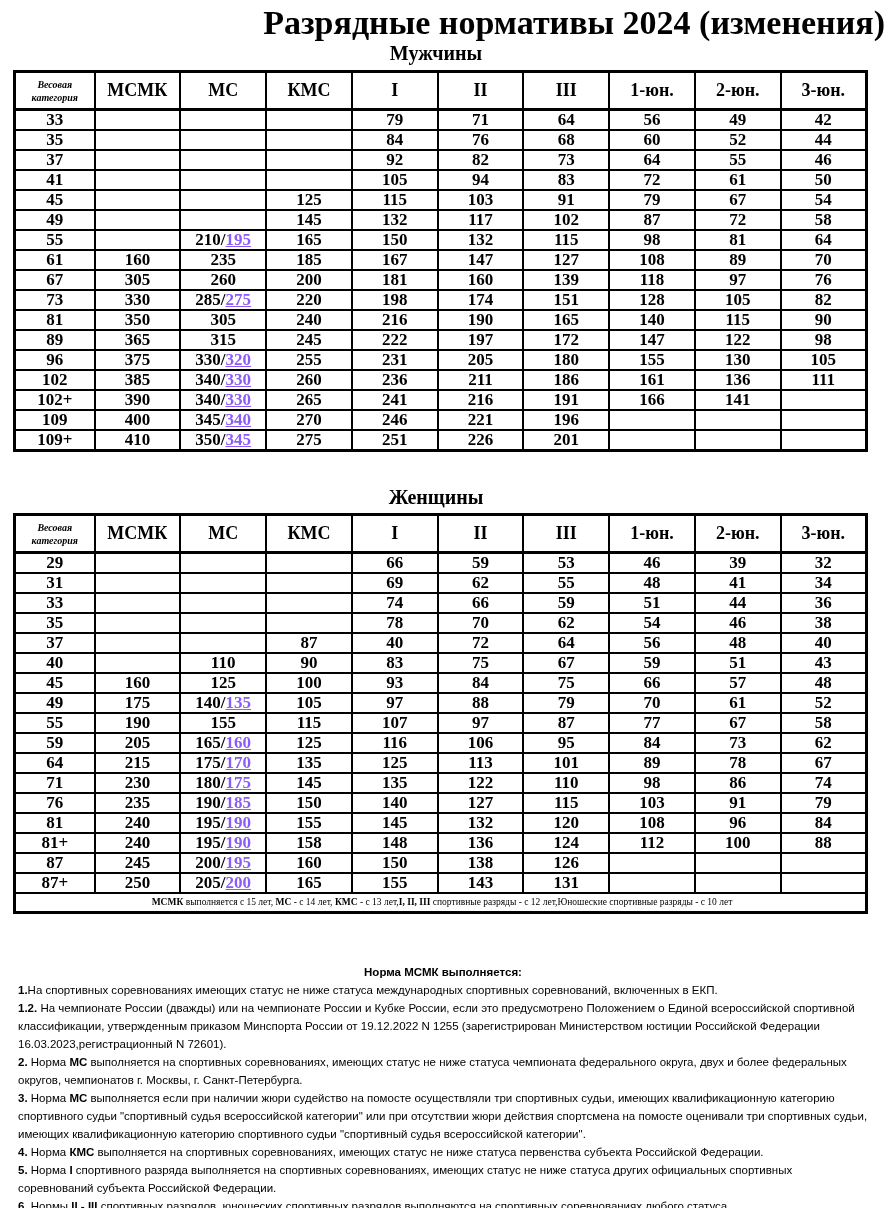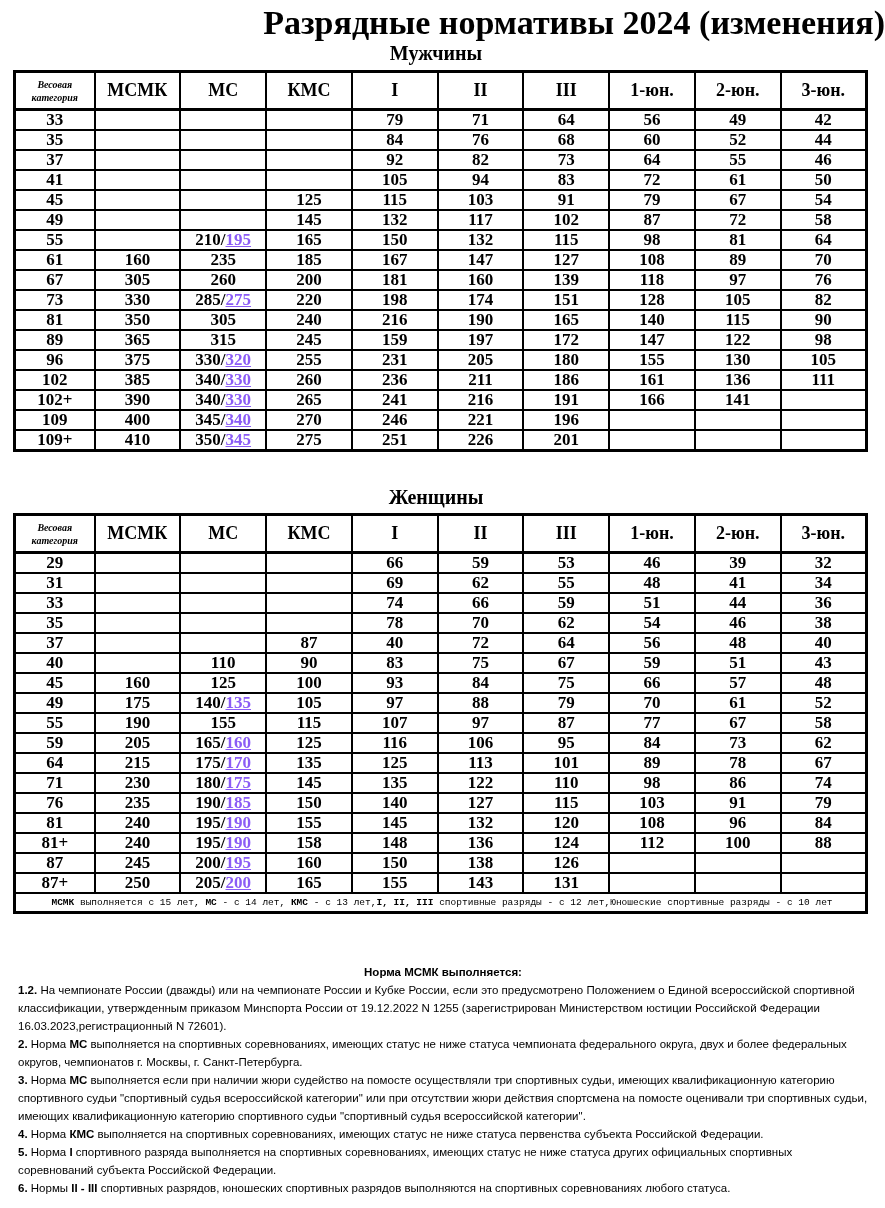--- a/index.html
+++ b/index.html
@@ -10,21 +10,21 @@
     font-family: "Liberation Serif", serif; font-weight: bold; font-size: 20px; }
   table.norm { position: absolute; left: 13px; width: 855px; border-collapse: collapse;
     font-family: "Liberation Serif", serif; font-weight: bold; table-layout: fixed; }
   table.norm th, table.norm td { border: 2px solid #000; text-align: center; padding: 0; }
   table.norm { border: 3px solid #000; }
   table.norm th { font-size: 18px; height: 35px; border-bottom: 3px solid #000; }
   table.norm th.wc { font-size: 10px; line-height: 13px; font-style: italic; }
   table.norm td { font-size: 17px; height: 18px; line-height: 18px; }
   table.norm col.c0 { width: 80px; }
   .red { color: #8b5cf6; text-decoration: underline; }
-  td.note { text-align: left; font-family: Liberation Mono, monospace; font-weight: normal;
+  td.note { text-align: left; font-family: Liberation Serif, serif; font-weight: normal;
     font-size: 9.5px !important; padding-left: 3px !important; height: 17px !important; line-height: 17px !important; }
   td.note b { font-weight: bold; }
   .rules { position: absolute; left: 18px; top: 963px; width: 850px; font-family: Liberation Sans, sans-serif;
     font-size: 11.5px; line-height: 18px; }
   .rules .rhead { text-align: center; font-weight: bold; margin-bottom: 0px; }
   .rules p { margin: 0; }
   .rules b { font-weight: bold; }
 </style>
 </head>
 <body>
@@ -191,21 +191,21 @@
         <td><span>165</span></td>
         <td><span>140</span></td>
         <td><span>115</span></td>
         <td><span>90</span></td>
       </tr>
       <tr>
         <td><span>89</span></td>
         <td><span>365</span></td>
         <td><span>315</span><span class="red"></span></td>
         <td><span>245</span></td>
-        <td><span>159</span></td>
+        <td><span>222</span></td>
         <td><span>197</span></td>
         <td><span>172</span></td>
         <td><span>147</span></td>
         <td><span>122</span></td>
         <td><span>98</span></td>
       </tr>
       <tr>
         <td><span>96</span></td>
         <td><span>375</span></td>
         <td><span>330/</span><span class="red">320</span></td>
@@ -506,20 +506,21 @@
   <tfoot>
     <tr>
       <td class="note" colspan="10"><b>МСМК</b><span> выполняется с 15 лет, </span><b>МС</b><span> - с 14 лет, </span><b>КМС</b><span> - с 13 лет,</span><b>I, II, III</b><span> спортивные разряды - с 12 лет,Юношеские спортивные разряды - с 10 лет</span></td>
     </tr>
   </tfoot>
 </table>
 
 <div class="rules">
   <p class="rhead">Норма МСМК выполняется:</p>
   <div id="rules-list">
+      <p><b>1.</b><span>На спортивных соревнованиях имеющих статус не ниже статуса международных спортивных соревнований, включенных в ЕКП.</span></p>
       <p><b>1.2.</b><span> На чемпионате России (дважды) или на чемпионате России и Кубке России, если это предусмотрено Положением о Единой всероссийской спортивной классификации, утвержденным приказом Минспорта России от 19.12.2022 N 1255 (зарегистрирован Министерством юстиции Российской Федерации 16.03.2023,регистрационный N 72601).</span></p>
       <p><b>2.</b><span> Норма </span><b>МС</b><span> выполняется на спортивных соревнованиях, имеющих статус не ниже статуса чемпионата федерального округа, двух и более федеральных округов, чемпионатов г. Москвы, г. Санкт-Петербурга.</span></p>
       <p><b>3.</b><span> Норма </span><b>МС</b><span> выполняется если при наличии жюри судейство на помосте осуществляли три спортивных судьи, имеющих квалификационную категорию спортивного судьи "спортивный судья всероссийской категории" или при отсутствии жюри действия спортсмена на помосте оценивали три спортивных судьи, имеющих квалификационную категорию спортивного судьи "спортивный судья всероссийской категории".</span></p>
       <p><b>4.</b><span> Норма </span><b>КМС</b><span> выполняется на спортивных соревнованиях, имеющих статус не ниже статуса первенства субъекта Российской Федерации.</span></p>
       <p><b>5.</b><span> Норма </span><b>I</b><span> спортивного разряда выполняется на спортивных соревнованиях, имеющих статус не ниже статуса других официальных спортивных соревнований субъекта Российской Федерации.</span></p>
       <p><b>6.</b><span> Нормы </span><b>II - III</b><span> спортивных разрядов, юношеских спортивных разрядов выполняются на спортивных соревнованиях любого статуса.</span></p>
     </div>
 </div>
 
 </body></html>

